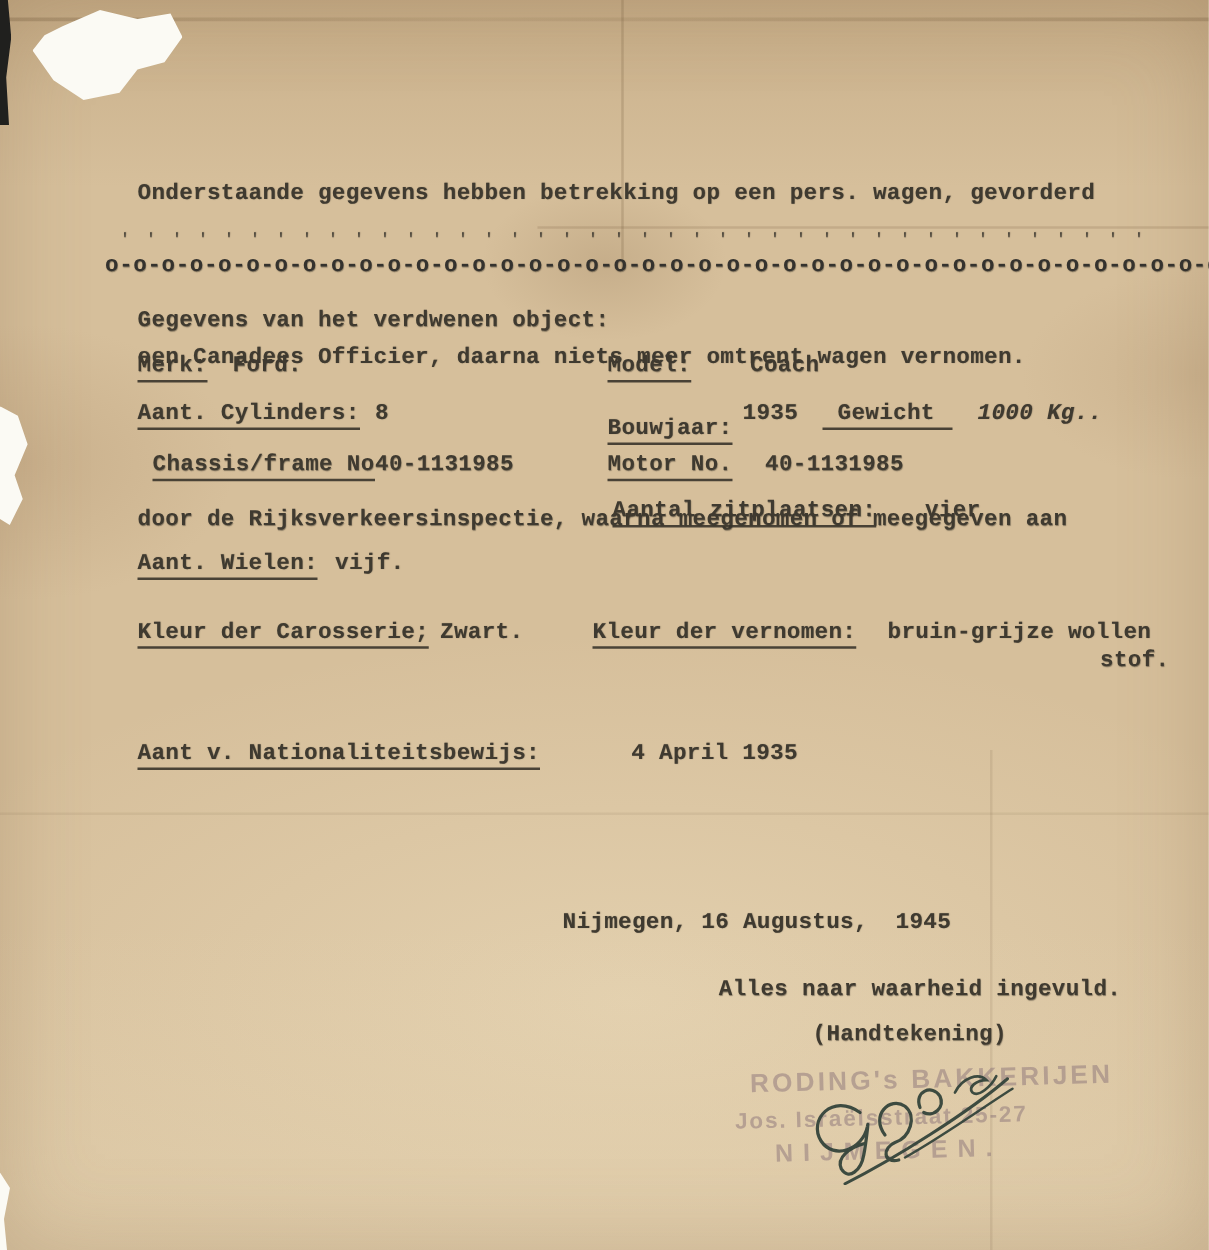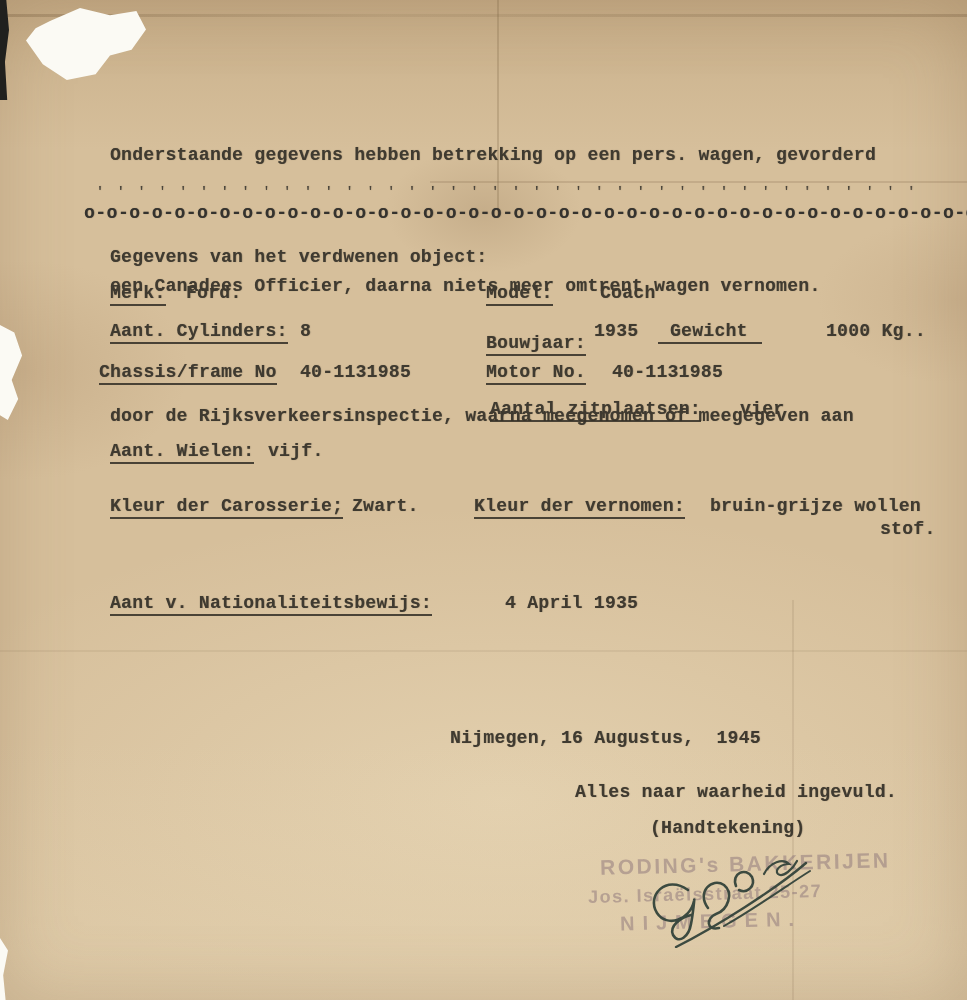--- a/index.html
+++ b/index.html
@@ -88,23 +88,23 @@
 <div class="t" style="left:110px;top:283px;"><span class="ul">Merk:</span></div>
 <div class="t" style="left:186px;top:283px;">Ford.</div>
 <div class="t" style="left:486px;top:283px;"><span class="ul">Model:</span></div>
 <div class="t" style="left:600px;top:283px;">Coach</div>
 
 <div class="t" style="left:110px;top:321px;"><span class="ul">Aant. Cylinders:</span></div>
 <div class="t" style="left:300px;top:321px;">8</div>
 <div class="t" style="left:486px;top:321px;margin-top:12px;"><span class="ul">Bouwjaar:</span></div>
 <div class="t" style="left:594px;top:321px;">1935</div>
 <div class="t" style="left:658px;top:321px;"><span class="ul ul-pad">Gewicht</span></div>
-<div class="t" style="left:826px;top:321px;">1000 Kg..</div>
+<div class="t" style="left:782px;top:321px;font-style:italic;">1000 Kg..</div>
 
-<div class="t" style="left:99px;top:362px;"><span class="ul">Chassis/frame No</span></div>
+<div class="t" style="left:122px;top:362px;"><span class="ul">Chassis/frame No</span></div>
 <div class="t" style="left:300px;top:362px;">40-1131985</div>
 <div class="t" style="left:486px;top:362px;"><span class="ul">Motor No.</span></div>
 <div class="t" style="left:612px;top:362px;">40-1131985</div>
 
 <div class="t" style="left:490px;top:399px;"><span class="ul">Aantal zitplaatsen:</span></div>
 <div class="t" style="left:740px;top:399px;">vier</div>
 
 <div class="t" style="left:110px;top:441px;"><span class="ul">Aant. Wielen:</span></div>
 <div class="t" style="left:268px;top:441px;">vijf.</div>
 

